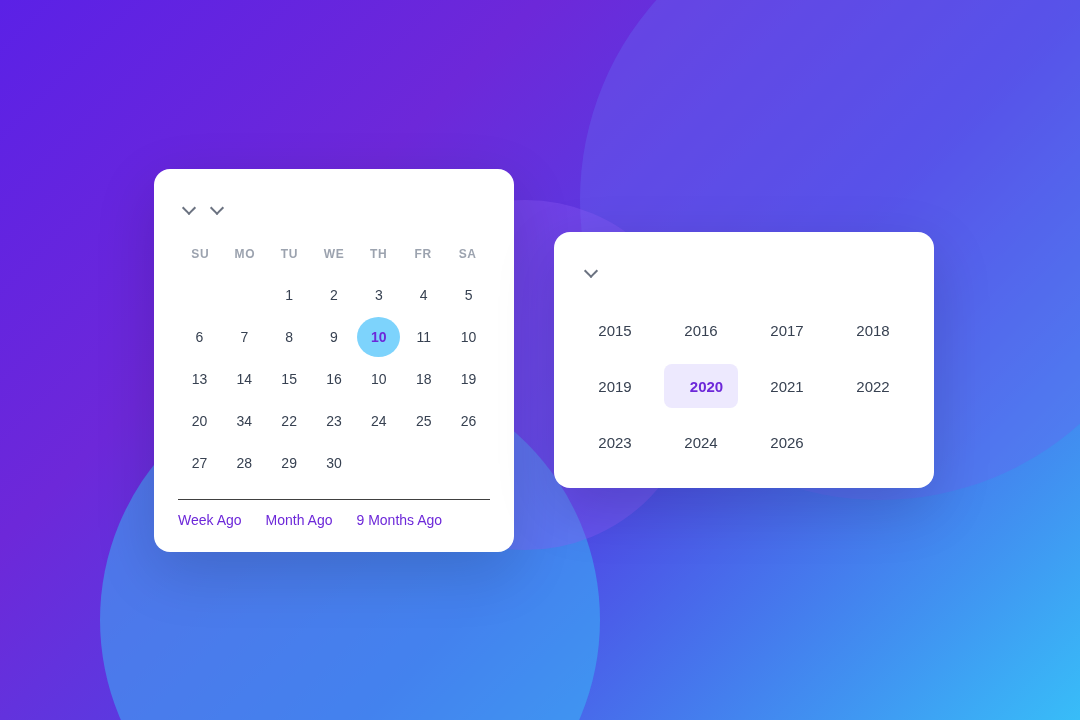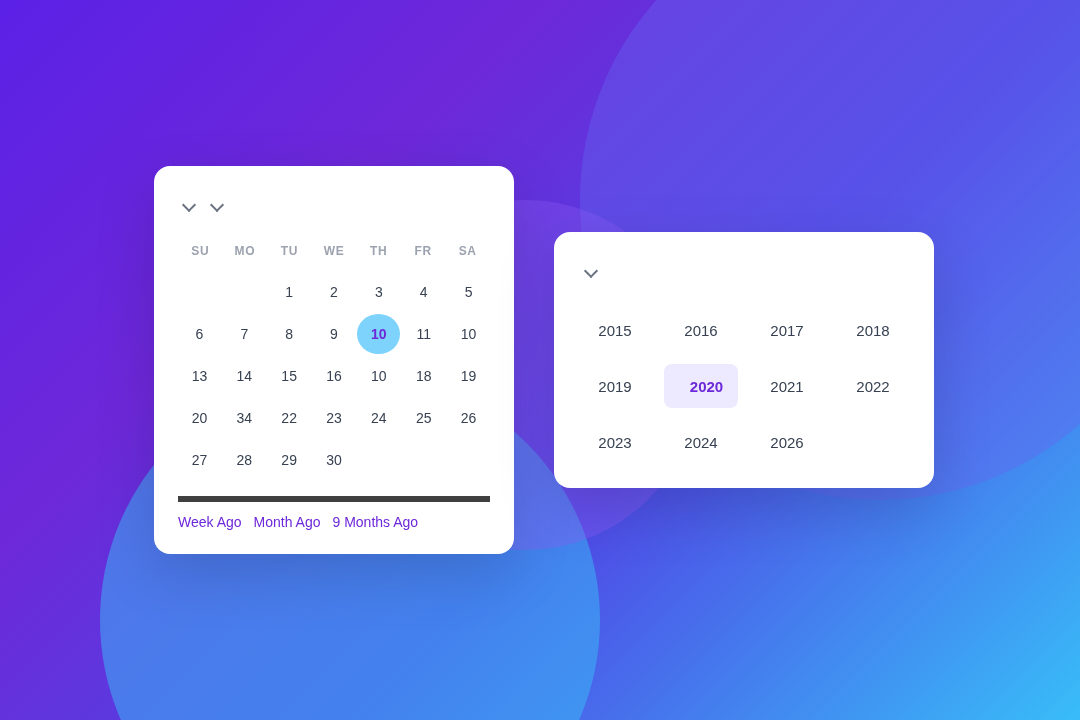--- a/index.html
+++ b/index.html
@@ -159,24 +159,24 @@
       border-radius: 50%;
     }
 
     .day-cell.empty {
       cursor: default;
     }
 
     
     .quick-links {
       display: flex;
-      gap: 12px;
+      gap: 24px;
       margin-top: 16px;
       padding-top: 12px;
-      border-top: 6px solid #404040;
+      border-top: 1px solid #404040;
     }
 
     .quick-link {
       font-size: 14px;
       color: #6d28d9;
       font-weight: 500;
       cursor: pointer;
       white-space: nowrap;
     }
 

